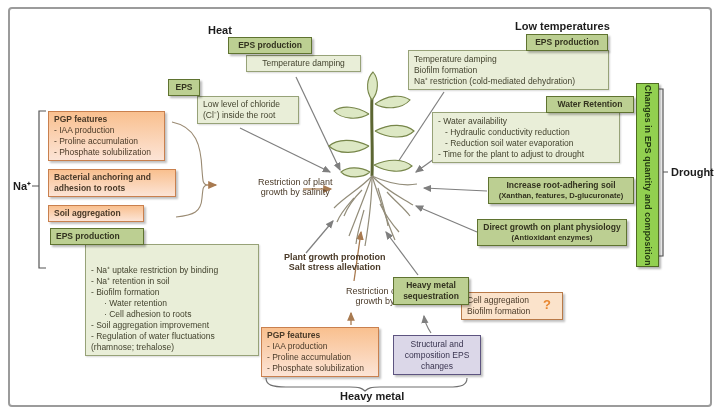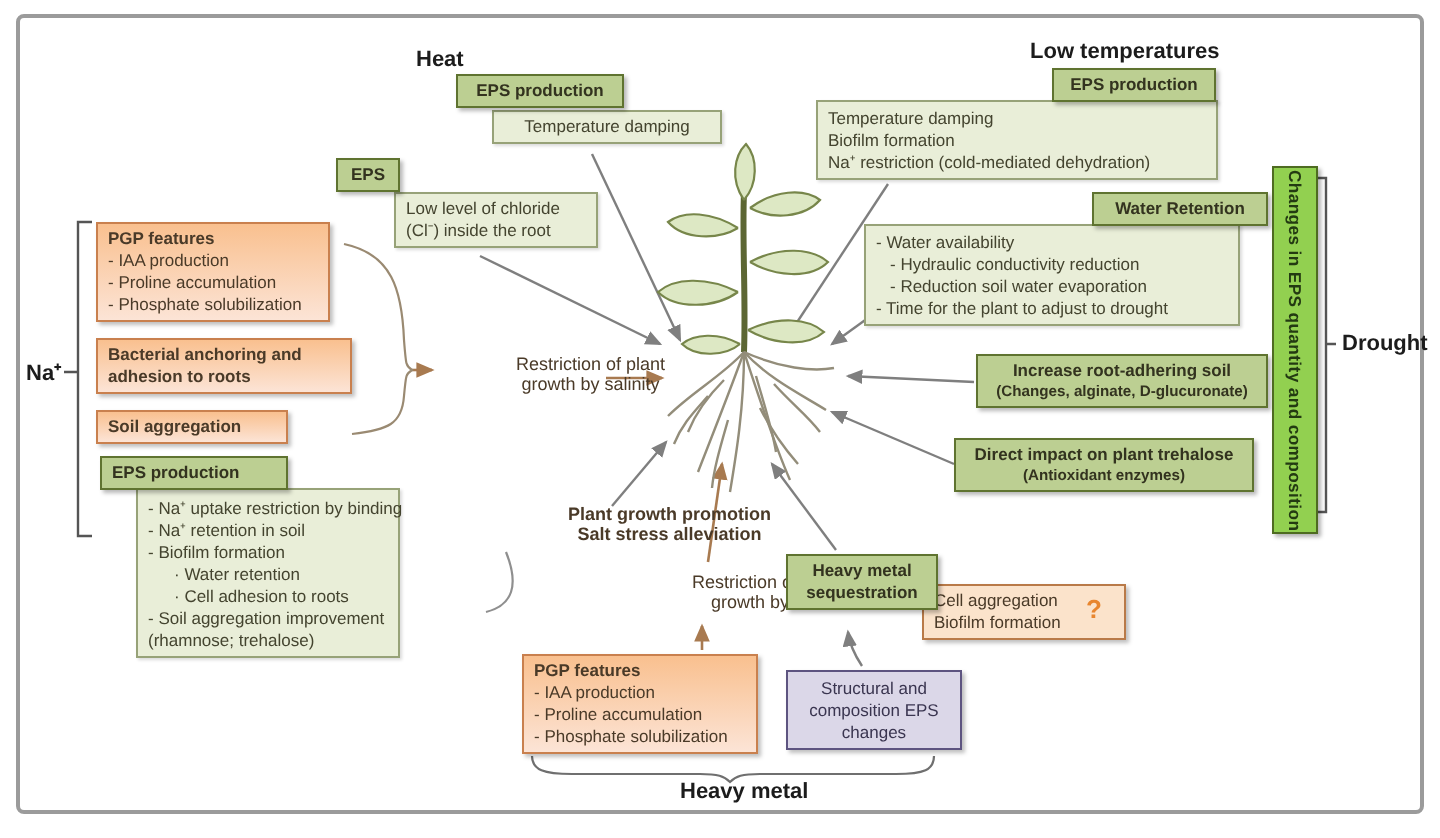--- a/index.html
+++ b/index.html
@@ -137,49 +137,50 @@
 
   <div class="b green ctr" style="left:546px;top:96px;width:88px;">Water Retention</div>
   <div class="b pale" style="left:432px;top:112px;width:188px;padding-top:3px;">
     <div class="ln">- Water availability</div>
     <div class="ln ind1">- Hydraulic conductivity reduction</div>
     <div class="ln ind1">- Reduction soil water evaporation</div>
     <div class="ln">- Time for the plant to adjust to drought</div>
   </div>
   <div class="b green ctr" style="left:488px;top:177px;width:146px;">
     <div class="ln">Increase root-adhering soil</div>
-    <div class="ln small">(Changes, alginate, D-glucuronate)</div>
+    <div class="ln small">(Xanthan, features, D-glucuronate)</div>
   </div>
   <div class="b green ctr" style="left:477px;top:219px;width:150px;">
-    <div class="ln">Direct impact on plant trehalose</div>
+    <div class="ln">Direct growth on plant physiology</div>
     <div class="ln small">(Antioxidant enzymes)</div>
   </div>
   <div class="bar">
     <span>Changes in EPS quantity and composition</span>
   </div>
 
   <div class="b orange" style="left:48px;top:111px;width:117px;">
     <div class="ln bold">PGP features</div>
     <div class="ln">- IAA production</div>
     <div class="ln">- Proline accumulation</div>
     <div class="ln">- Phosphate solubilization</div>
   </div>
   <div class="b orange bold" style="left:48px;top:169px;width:128px;">
     <div class="ln">Bacterial anchoring and</div>
     <div class="ln">adhesion to roots</div>
   </div>
   <div class="b orange bold" style="left:48px;top:205px;width:96px;">Soil aggregation</div>
   <div class="b green" style="left:50px;top:228px;width:94px;">EPS production</div>
-  <div class="b pale" style="left:68px;top:244px;width:132px;padding-top:4px;">
+  <div class="b pale" style="left:85px;top:244px;width:174px;padding-top:20px;">
     <div class="ln">- Na⁺ uptake restriction by binding</div>
     <div class="ln">- Na⁺ retention in soil</div>
     <div class="ln">- Biofilm formation</div>
     <div class="ln ind2">· Water retention</div>
     <div class="ln ind2">· Cell adhesion to roots</div>
     <div class="ln">- Soil aggregation improvement</div>
+    <div class="ln">- Regulation of water fluctuations</div>
     <div class="ln ra">(rhamnose; trehalose)</div>
   </div>
   <div class="freetext" style="left:218px;top:177px;">
     <div class="ln">Restriction of plant</div>
     <div class="ln">growth by salinity</div>
   </div>
 
   <div class="freetext" style="left:244px;top:252px;font-weight:bold;color:#4a3a28;">
     <div class="ln">Plant growth promotion</div>
     <div class="ln">Salt stress alleviation</div>

